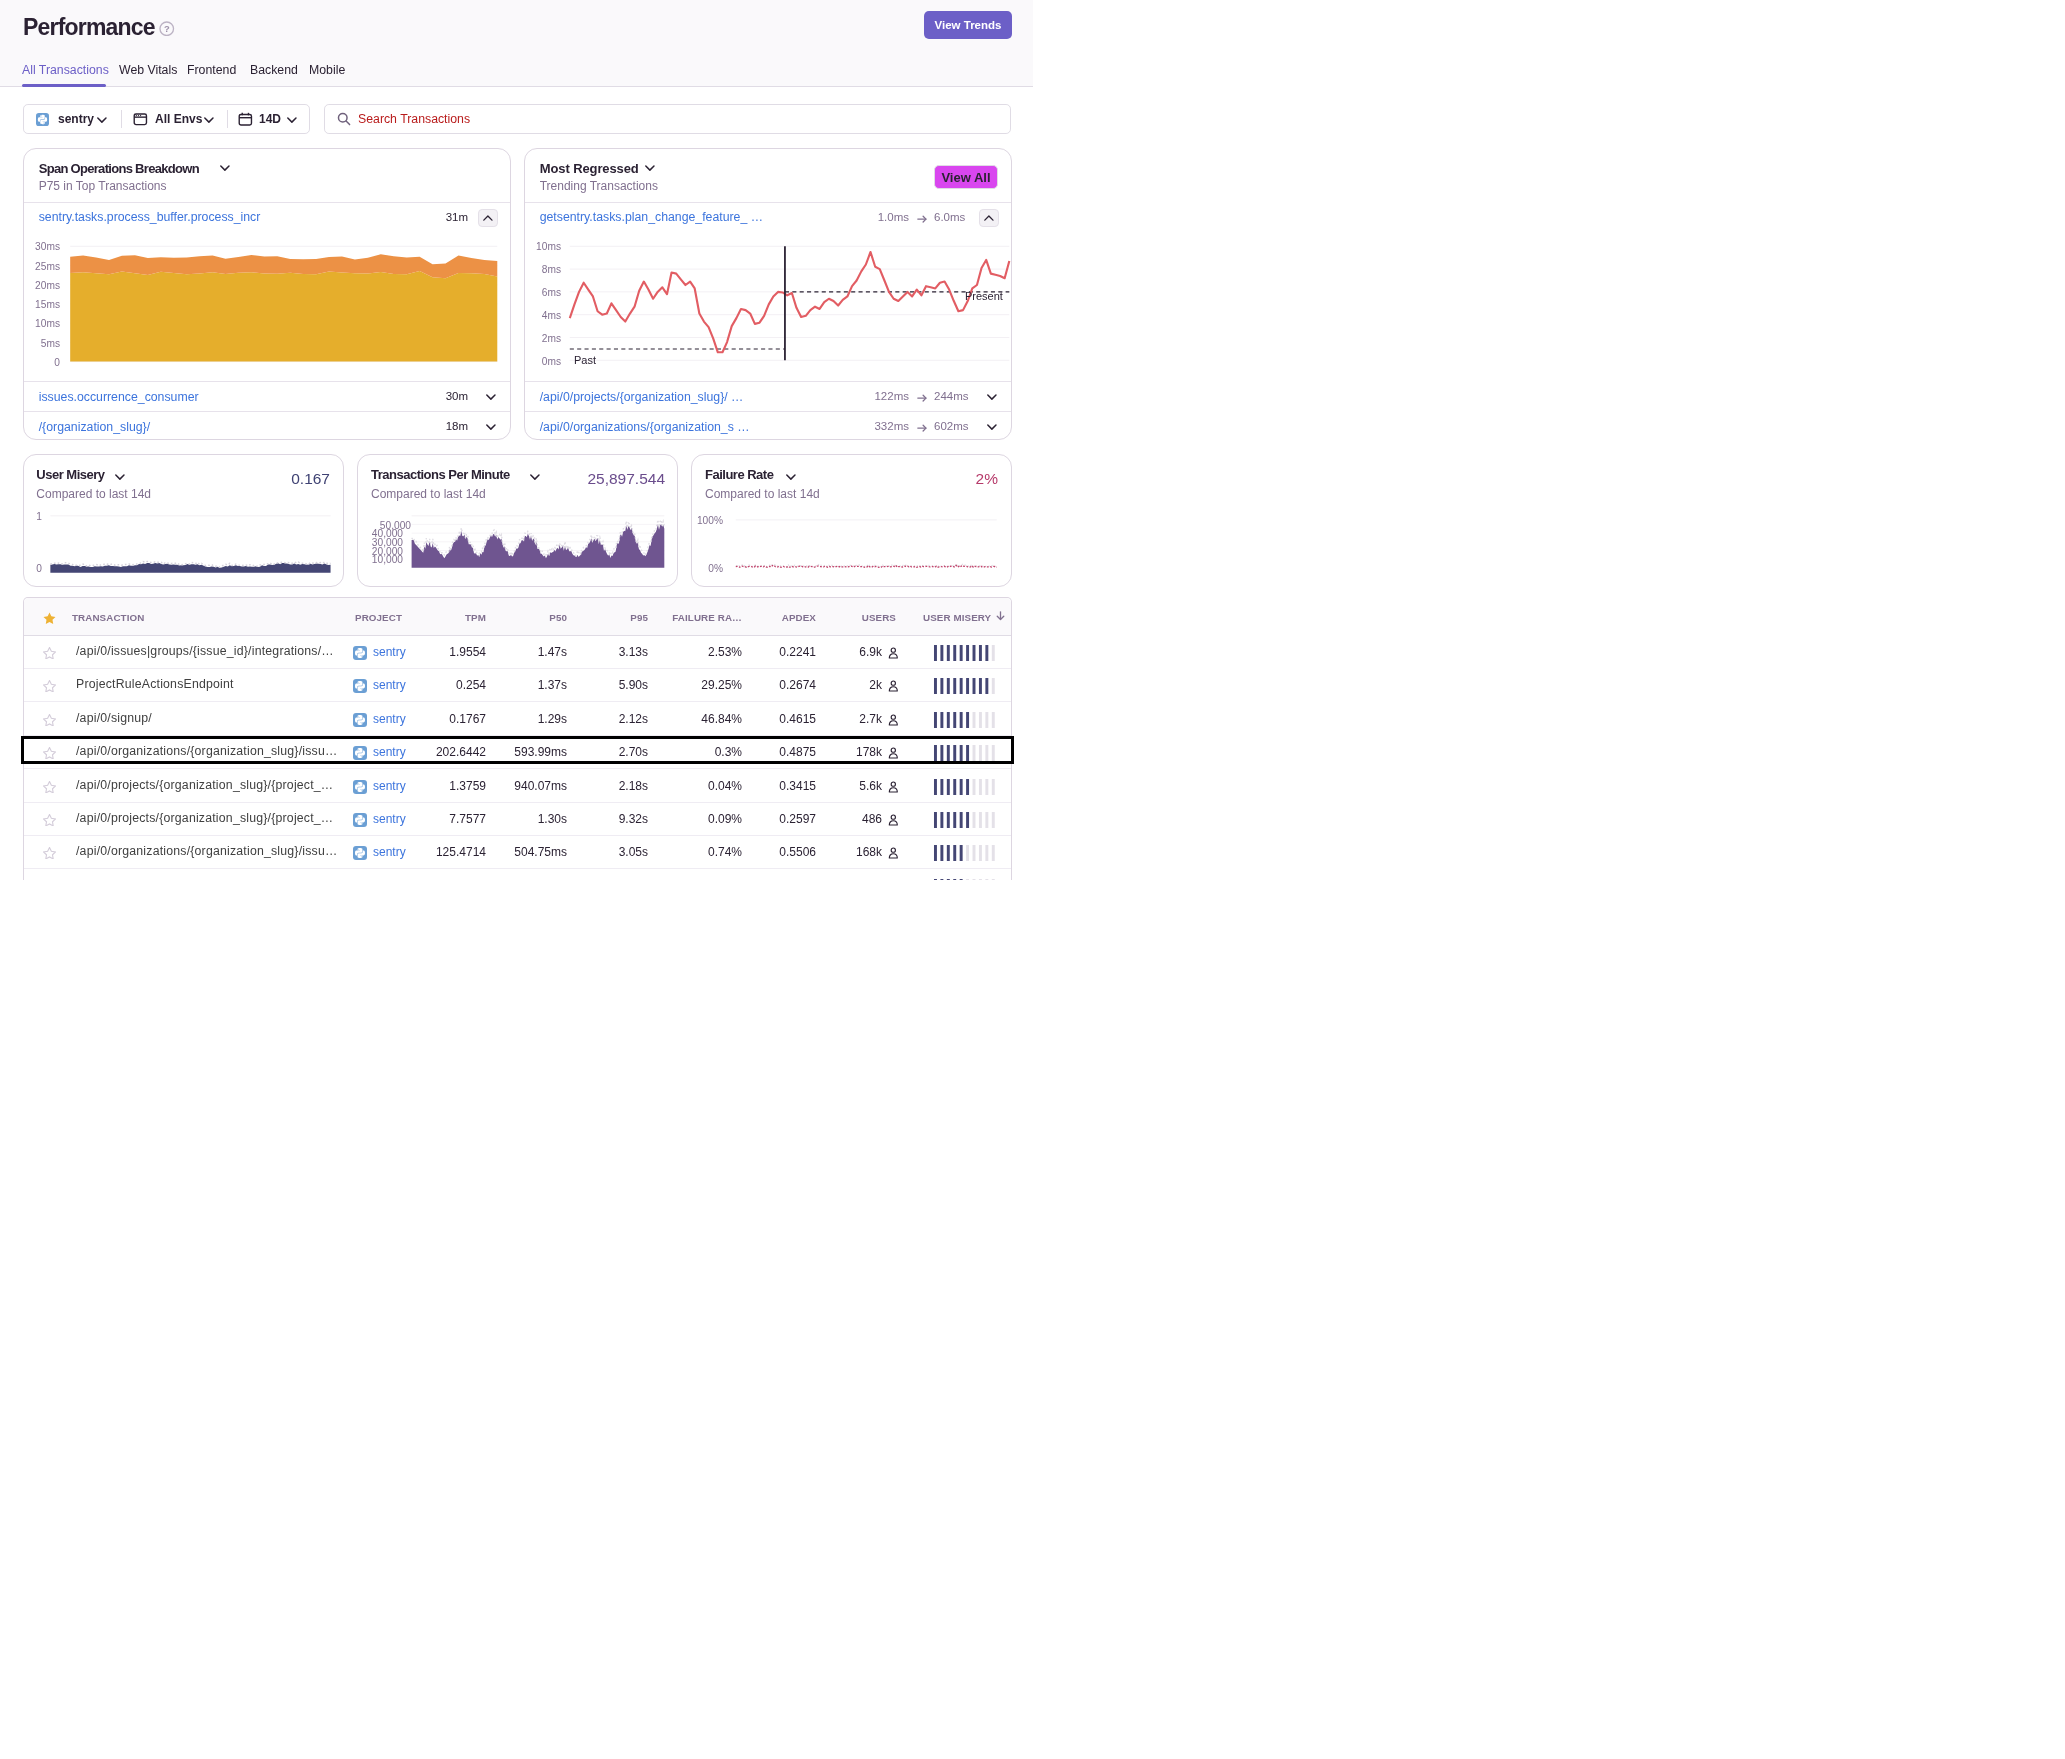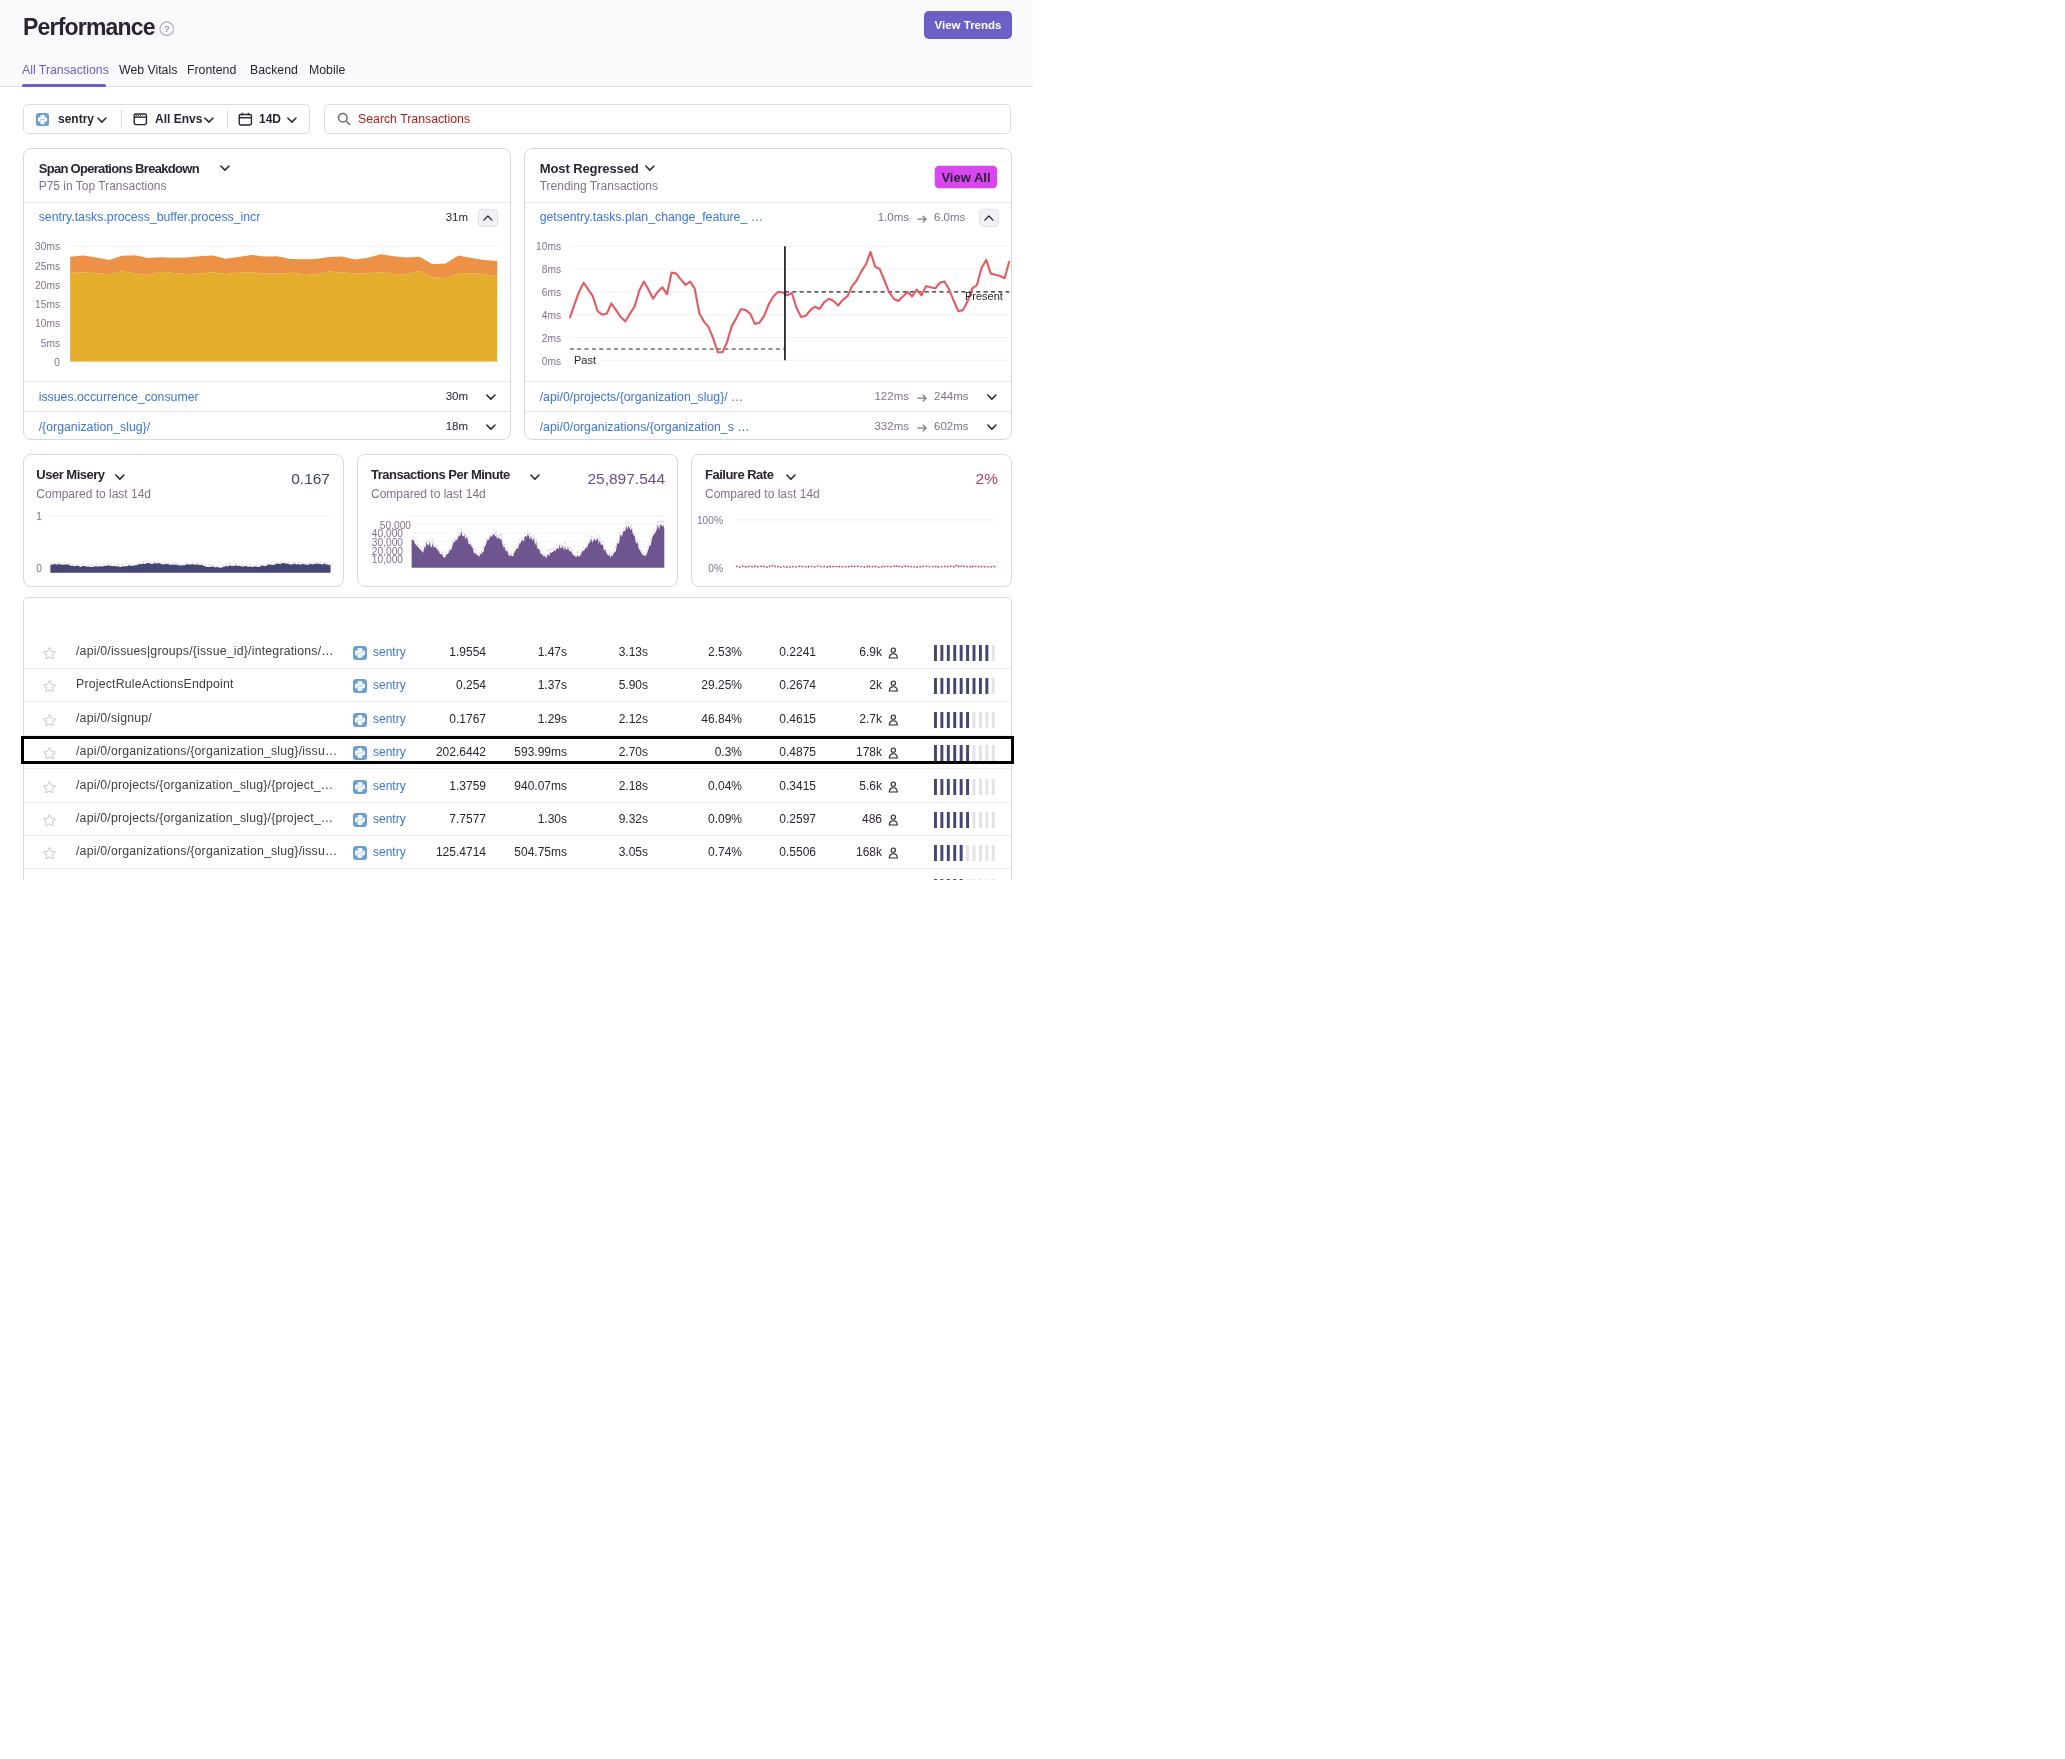--- a/index.html
+++ b/index.html
@@ -8,21 +8,21 @@
 .title{position:absolute;left:23px;top:14px;font-size:23px;font-weight:700;letter-spacing:-0.8px;color:#2B2233}
 .vtrends{position:absolute;left:924px;top:10.6px;width:88px;height:28px;background:#6C5FC7;border-radius:4.9px;color:#fff;font-size:11.5px;font-weight:700;text-align:center;line-height:28px}
 .tab{position:absolute;top:63px;font-size:12.3px;color:#2B2233;white-space:nowrap}
 .tab.act{color:#6C5FC7}
 .tabline{position:absolute;left:22px;top:84px;width:84px;height:2.5px;border-radius:1.6px;background:#6C5FC7}
 .ctrl{position:absolute;top:104px;height:30px;background:#fff;border:0.8px solid #E0DCE5;border-radius:4.9px}
 .ctrl .seg{position:absolute;top:0;height:29px;line-height:29px;white-space:nowrap}
 .bld{font-weight:700}
 .vdiv{position:absolute;top:4.9px;bottom:4.9px;width:0.8px;background:#E0DCE5}
 .phold{position:absolute;left:33px;top:0;line-height:29px;font-size:12.3px;color:#b91c1c}
-.panel{position:absolute;background:#fff;border:0.8px solid #DDD6E1;border-radius:8px}
+.panel{position:absolute;background:#fff;border:0.8px solid #DDD6E1;border-radius:13px}
 .ptitle{position:absolute;font-size:13px;font-weight:700;letter-spacing:-0.5px;color:#2B2233;white-space:nowrap}
 .ls2{letter-spacing:-0.7px!important}
 .ls0{letter-spacing:-0.1px!important}
 .psub{position:absolute;font-size:12px;color:#80708F;white-space:nowrap}
 .pdiv{position:absolute;left:0;right:0;height:0.8px;background:#E7E2EB}
 .alink{position:absolute;font-size:12.3px;letter-spacing:0;color:#3C74DD;white-space:nowrap}
 .aval{position:absolute;font-size:11.5px;color:#2B2233;white-space:nowrap}
 .gval{position:absolute;font-size:11.5px;color:#80708F;white-space:nowrap}
 .chbtn{position:absolute;width:19.6px;height:18px;background:#F3F1F5;border:0.8px solid #E4E0E8;border-radius:4.1px}
 .axlab{position:absolute;font-size:10.2px;color:#80708F;text-align:right;white-space:nowrap;transform:translateY(-50%)}
@@ -268,20 +268,38 @@
 <div class="psub" style="left:13px;top:32px">Compared to last 14d</div>
 <div class="axlab" style="right:288px;top:65px">100%</div>
 <div class="axlab" style="right:288px;top:113px">0%</div>
 <svg class="abs" style="left:0;top:0" width="321" height="133" viewBox="0 0 392 163">
 <line x1="53" y1="79.5" x2="372.8" y2="79.5" stroke="#F0EDF2" stroke-width="1"></line>
 <polyline points="53.0,135.5 54.6,135.8 56.2,134.9 57.8,136.5 59.4,135.5 61.0,134.8 62.6,136.6 64.2,135.5 65.9,137.2 67.5,136.7 69.1,134.8 70.7,135.2 72.3,136.1 73.9,137.1 75.5,135.5 77.1,134.9 78.7,135.7 80.3,136.3 81.9,136.1 83.5,135.8 85.1,135.7 86.7,136.3 88.4,135.0 90.0,136.4 91.6,136.7 93.2,136.6 94.8,134.9 96.4,135.9 98.0,133.9 99.6,134.1 101.2,135.0 102.8,136.5 104.4,135.9 106.0,135.2 107.6,135.9 109.2,136.4 110.9,135.9 112.5,136.8 114.1,136.3 115.7,137.1 117.3,134.8 118.9,136.5 120.5,136.0 122.1,136.4 123.7,136.1 125.3,135.2 126.9,135.9 128.5,136.5 130.1,135.6 131.7,135.7 133.4,135.7 135.0,136.5 136.6,135.9 138.2,136.1 139.8,135.9 141.4,137.0 143.0,135.7 144.6,135.9 146.2,136.2 147.8,136.7 149.4,136.7 151.0,136.2 152.6,135.9 154.2,134.5 155.9,136.1 157.5,135.2 159.1,135.7 160.7,135.8 162.3,135.2 163.9,135.2 165.5,137.0 167.1,135.2 168.7,136.4 170.3,135.2 171.9,135.3 173.5,136.5 175.1,136.6 176.7,136.2 178.3,136.5 180.0,136.3 181.6,136.7 183.2,135.5 184.8,136.1 186.4,135.9 188.0,136.1 189.6,135.8 191.2,135.7 192.8,135.0 194.4,135.7 196.0,136.2 197.6,136.1 199.2,134.6 200.8,135.4 202.5,135.6 204.1,134.7 205.7,136.4 207.3,136.3 208.9,135.2 210.5,136.6 212.1,136.6 213.7,136.2 215.3,133.7 216.9,135.9 218.5,136.7 220.1,136.7 221.7,135.7 223.3,135.3 225.0,135.7 226.6,135.6 228.2,137.2 229.8,136.5 231.4,137.1 233.0,135.0 234.6,136.4 236.2,136.2 237.8,135.9 239.4,135.7 241.0,136.1 242.6,136.7 244.2,135.0 245.8,135.7 247.5,135.7 249.1,134.2 250.7,136.4 252.3,136.3 253.9,135.9 255.5,136.6 257.1,136.2 258.7,134.6 260.3,135.1 261.9,135.2 263.5,135.6 265.1,136.7 266.7,135.1 268.3,136.2 269.9,136.3 271.6,136.1 273.2,135.3 274.8,136.2 276.4,135.5 278.0,135.7 279.6,136.3 281.2,134.7 282.8,136.1 284.4,136.2 286.0,135.8 287.6,136.1 289.2,135.4 290.8,135.7 292.4,136.2 294.1,136.1 295.7,137.1 297.3,136.3 298.9,135.9 300.5,136.6 302.1,135.8 303.7,135.9 305.3,136.5 306.9,135.7 308.5,136.0 310.1,136.6 311.7,136.8 313.3,135.8 314.9,136.8 316.6,135.4 318.2,136.2 319.8,135.5 321.4,136.3 323.0,133.6 324.6,136.0 326.2,135.1 327.8,136.4 329.4,135.3 331.0,133.9 332.6,135.1 334.2,135.0 335.8,135.2 337.4,135.8 339.1,136.7 340.7,135.5 342.3,134.7 343.9,137.0 345.5,135.9 347.1,136.2 348.7,135.7 350.3,135.7 351.9,136.0 353.5,135.9 355.1,136.1 356.7,136.3 358.3,136.6 359.9,136.4 361.6,136.7 363.2,136.4 364.8,135.3 366.4,135.5 368.0,135.4 369.6,136.0 371.2,136.5 372.8,136.6" fill="none" stroke="#DFDCE3" stroke-width="1.6" stroke-dasharray="1.8 2.2"></polyline>
 <polyline points="53.0,136.7 54.6,136.5 56.2,136.6 57.8,137.6 59.4,136.3 61.0,136.3 62.6,136.9 64.2,136.8 65.9,137.6 67.5,137.2 69.1,136.5 70.7,136.5 72.3,136.7 73.9,137.6 75.5,137.3 77.1,136.2 78.7,137.2 80.3,136.8 81.9,137.3 83.5,136.6 85.1,136.3 86.7,137.1 88.4,136.2 90.0,137.2 91.6,137.6 93.2,137.1 94.8,136.5 96.4,137.2 98.0,135.4 99.6,135.0 101.2,136.6 102.8,137.6 104.4,137.1 106.0,136.4 107.6,137.3 109.2,137.3 110.9,136.3 112.5,137.1 114.1,136.9 115.7,137.4 117.3,136.5 118.9,137.5 120.5,137.5 122.1,136.7 123.7,137.1 125.3,136.8 126.9,137.2 128.5,137.5 130.1,136.6 131.7,136.2 133.4,136.2 135.0,137.0 136.6,136.8 138.2,137.0 139.8,137.5 141.4,137.6 143.0,136.4 144.6,136.6 146.2,136.7 147.8,137.5 149.4,137.4 151.0,137.2 152.6,136.2 154.2,136.2 155.9,136.9 157.5,136.9 159.1,137.0 160.7,137.1 162.3,136.3 163.9,136.9 165.5,137.5 167.1,136.5 168.7,137.1 170.3,136.5 171.9,136.7 173.5,137.1 175.1,137.2 176.7,136.5 178.3,137.2 180.0,136.7 181.6,137.6 183.2,137.2 184.8,137.0 186.4,136.7 188.0,137.1 189.6,136.6 191.2,137.1 192.8,136.4 194.4,136.2 196.0,136.9 197.6,137.4 199.2,136.3 200.8,136.6 202.5,136.6 204.1,136.5 205.7,136.7 207.3,136.7 208.9,136.7 210.5,137.6 212.1,137.0 213.7,137.3 215.3,135.5 216.9,136.9 218.5,137.5 220.1,137.2 221.7,136.1 223.3,136.9 225.0,136.7 226.6,137.3 228.2,137.6 229.8,137.2 231.4,137.4 233.0,135.9 234.6,136.7 236.2,136.8 237.8,136.8 239.4,136.5 241.0,136.5 242.6,137.1 244.2,136.8 245.8,136.3 247.5,136.7 249.1,135.1 250.7,137.4 252.3,136.7 253.9,136.7 255.5,137.1 257.1,137.3 258.7,136.2 260.3,136.3 261.9,136.8 263.5,136.2 265.1,137.0 266.7,136.2 268.3,137.2 269.9,137.4 271.6,137.0 273.2,136.5 274.8,137.6 276.4,137.2 278.0,136.5 279.6,137.2 281.2,136.2 282.8,136.7 284.4,136.7 286.0,136.6 287.6,136.5 289.2,136.9 290.8,137.2 292.4,136.9 294.1,136.6 295.7,137.5 297.3,137.0 298.9,136.4 300.5,137.6 302.1,137.0 303.7,136.6 305.3,136.9 306.9,137.1 308.5,136.4 310.1,137.2 311.7,137.5 313.3,136.6 314.9,137.2 316.6,136.3 318.2,136.9 319.8,136.9 321.4,137.4 323.0,135.3 324.6,137.3 326.2,136.5 327.8,137.6 329.4,136.2 331.0,135.4 332.6,136.4 334.2,136.7 335.8,136.6 337.4,137.2 339.1,137.4 340.7,137.0 342.3,135.5 343.9,137.4 345.5,136.3 347.1,136.8 348.7,136.4 350.3,137.0 351.9,136.8 353.5,136.3 355.1,137.5 356.7,137.4 358.3,136.9 359.9,136.8 361.6,137.2 363.2,137.2 364.8,136.9 366.4,137.3 368.0,136.6 369.6,136.6 371.2,137.5 372.8,137.5" fill="none" stroke="#C2436B" stroke-width="1.6" stroke-dasharray="2.2 1.8"></polyline>
 </svg>
 </div>
 <div class="tbl">
+<div class="thead">
+<svg class="abs" style="left:19px;top:13.5px" width="13" height="12.3" viewBox="0 0 16 15">
+        <use href="#star" fill="#EEB234"></use>
+      </svg>
+<div class="th" style="left:48px">TRANSACTION</div>
+<div class="th" style="left:331px">PROJECT</div>
+<div class="th r" style="left:462px">TPM</div>
+<div class="th r" style="left:543px">P50</div>
+<div class="th r" style="left:624px">P95</div>
+<div class="th r" style="left:718px">FAILURE RA…</div>
+<div class="th r" style="left:792px">APDEX</div>
+<div class="th r" style="left:872px">USERS</div>
+<div class="th" style="left:899px">USER MISERY</div>
+<svg class="abs" style="left:972px;top:13px" width="9" height="9.8" viewBox="0 0 11 12" fill="none" stroke="#80708F" stroke-width="1.6" stroke-linecap="round" stroke-linejoin="round">
+        <line x1="5.5" y1="1" x2="5.5" y2="10"></line>
+        <polyline points="1.5,6.5 5.5,10.5 9.5,6.5"></polyline>
+      </svg>
+</div>
 <div class="tr" style="top:38px">
 <svg class="abs" style="left:19px;top:10.6px" width="13" height="12.3" viewBox="0 0 16 15">
         <use href="#star" fill="none" stroke="#D4CDDA" stroke-width="1.4"></use>
       </svg>
 <div class="tlink">/api/0/issues|groups/{issue_id}/integrations/…</div>
 <svg class="abs" style="left:329px;top:9.8px" width="14" height="14" viewBox="0 0 64 64">
         <use href="#pyicon"></use>
       </svg>
 <div class="proj">sentry</div>
 <div class="tnum" style="left:462px">1.9554</div>

